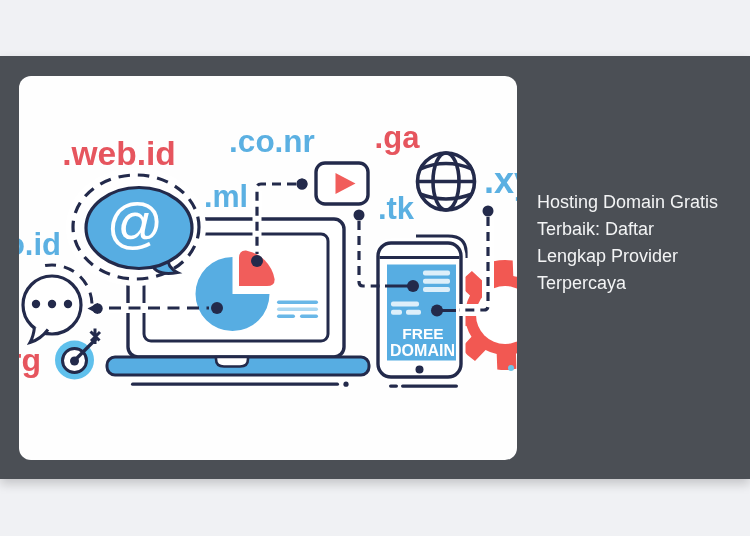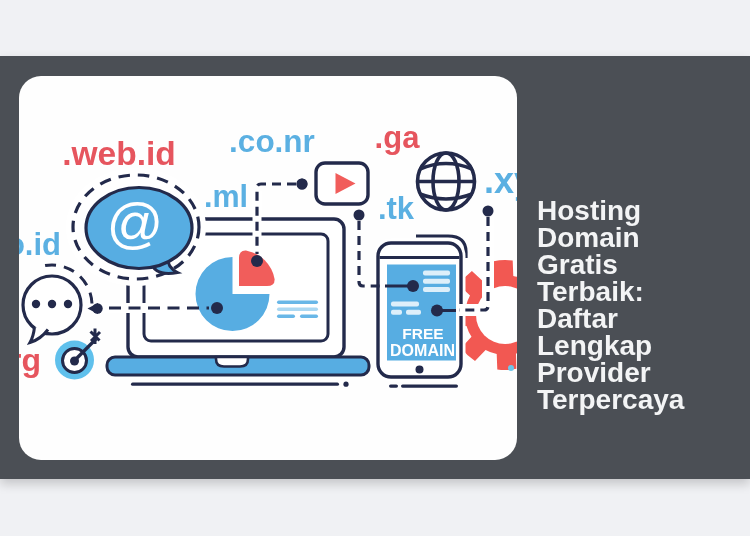--- a/index.html
+++ b/index.html
@@ -1,20 +1,20 @@
 <!DOCTYPE html>
 <html><head>
 <meta charset="utf-8">
 <style>
 html,body{margin:0;padding:0;}
 body{width:750px;height:536px;background:#f0f1f4;font-family:"Liberation Sans",sans-serif;overflow:hidden;position:relative;}
 #wrap{position:absolute;left:0;top:0;width:750px;height:536px;background:#f0f1f4;filter:blur(0.7px);}
 .dark{position:absolute;left:0;top:56px;width:750px;height:423px;background:#4b4f55;box-shadow:0 5px 10px rgba(0,0,0,0.18);}
-.card{position:absolute;left:19px;top:76px;width:498px;height:384px;background:#fefefe;border-radius:22px;overflow:hidden;text-decoration:underline;}
-.heading{position:absolute;left:537px;top:197px;width:190px;color:#f3f4f5;font-size:28px;font-weight:bold;line-height:27px;letter-spacing:0px;}
+.card{position:absolute;left:19px;top:76px;width:498px;height:384px;background:#fefefe;border-radius:12px;overflow:hidden;text-decoration:underline;}
+.heading{position:absolute;left:537px;top:189px;width:190px;color:#f3f4f5;font-size:18px;font-weight:normal;line-height:27px;letter-spacing:0px;}
 </style>
 </head>
 <body>
 <div id="wrap">
 <div class="dark"></div>
 <div class="card">
 <svg width="498" height="384" viewBox="0 0 498 384">
 <g font-family="'Liberation Sans',sans-serif" font-weight="bold">
   <text x="100" y="89" font-size="33.5" fill="#e6555e" text-anchor="middle">.web.id</text>
   <text x="253" y="76" font-size="31.5" fill="#5bb0e2" text-anchor="middle">.co.nr</text>

